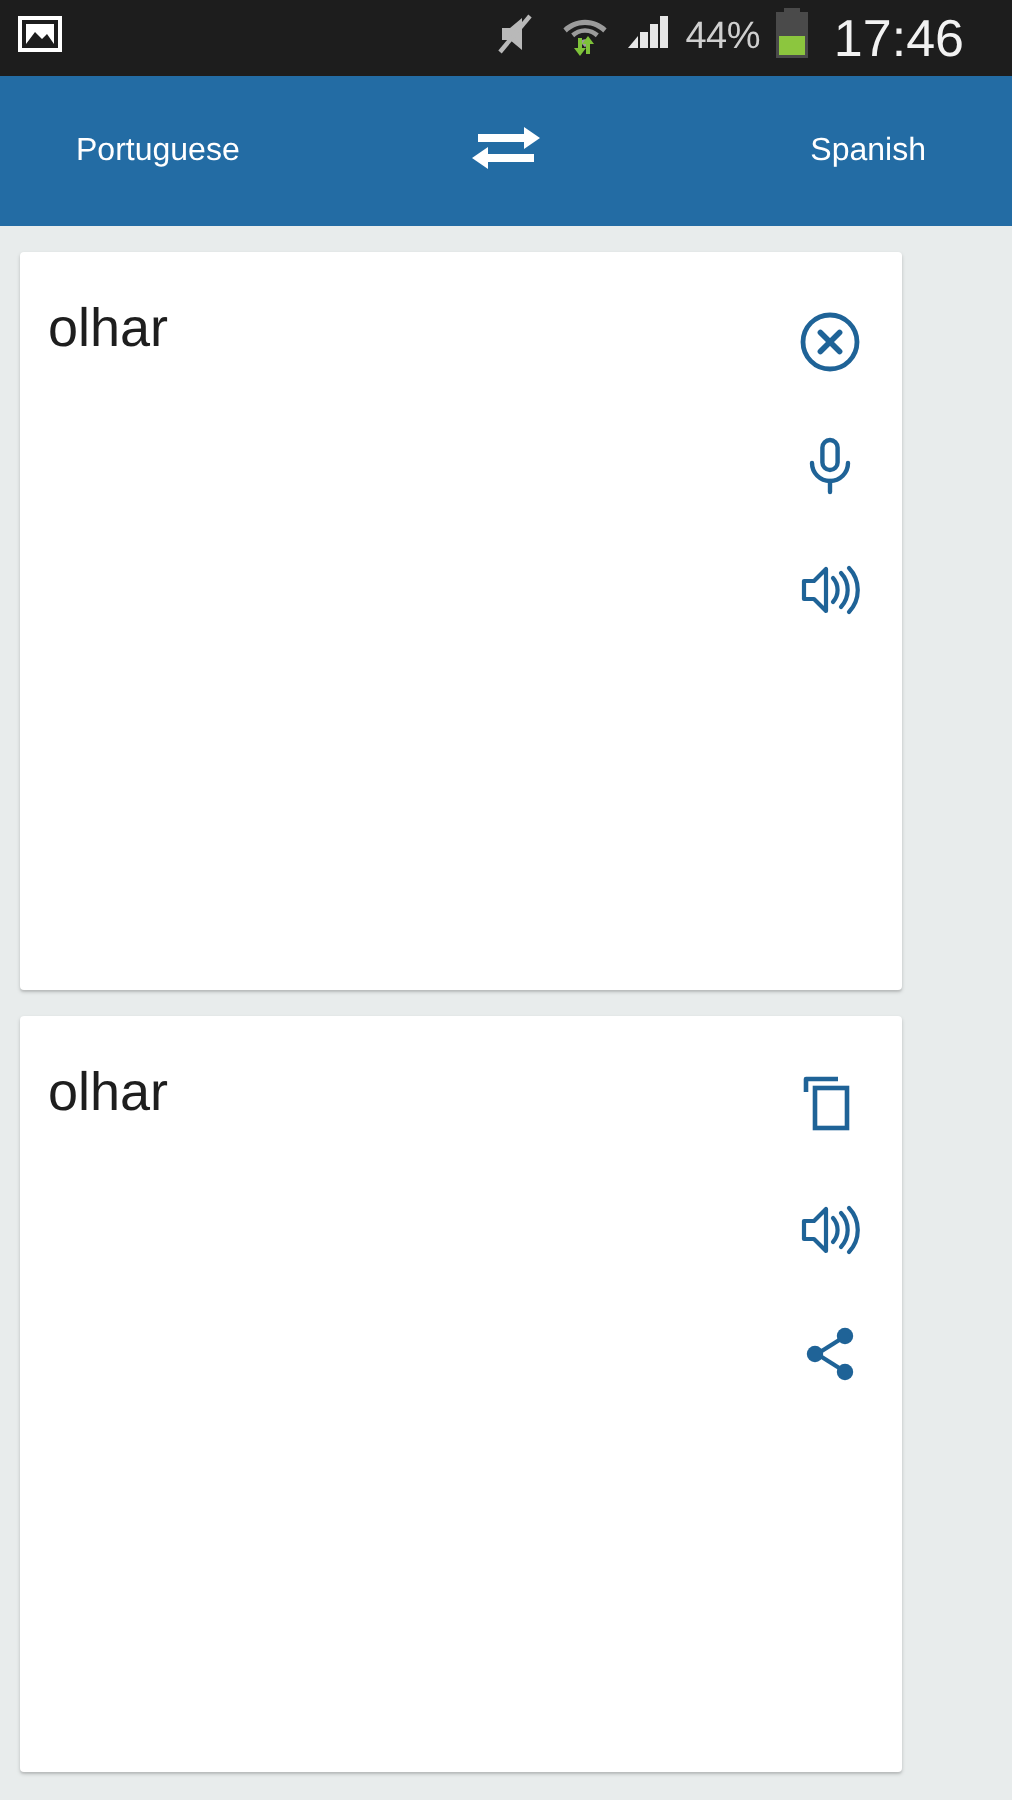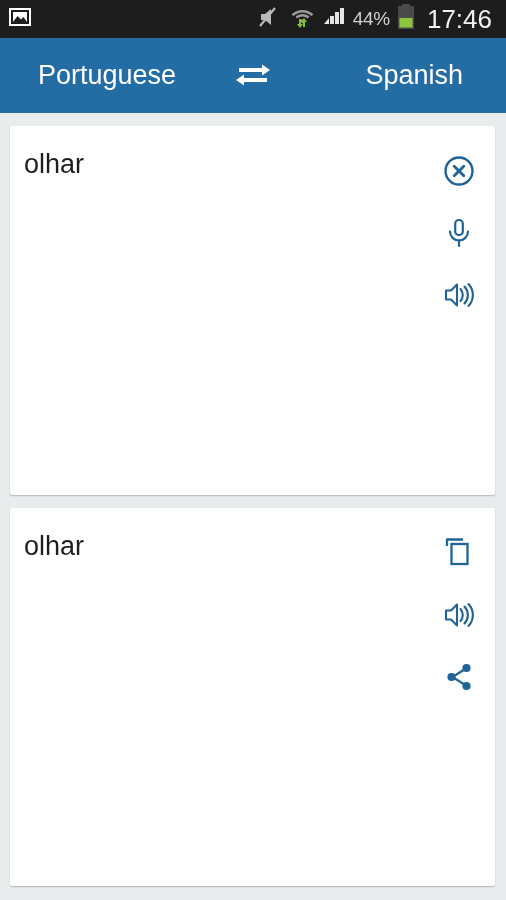--- a/index.html
+++ b/index.html
@@ -13,52 +13,52 @@
 
   
   .statusbar {
     position:absolute; left:0; top:0; width:506px; height:38px;
     background:#1d1d1d;
     display:flex; align-items:center;
   }
   .sb-left { display:flex; align-items:center; padding-left:8px; }
   .sb-right {
     margin-left:auto; display:flex; align-items:center;
-    padding-right:14px; gap:7px;
+    padding-right:24px; gap:7px;
   }
   .sb-icon { display:block; }
   .battery-pct {
     color:#cfcfcf; font-size:19px; letter-spacing:-0.3px;
   }
   .clock {
     color:#f2f2f2; font-size:26px; font-weight:400;
     letter-spacing:0px; margin-left:5px; line-height:1;
   }
 
   
   .actionbar {
     position:absolute; left:0; top:38px; width:506px; height:75px;
     background:#236ca4;
     display:flex; align-items:center;
   }
   .lang-btn {
-    color:#ffffff; font-size:27px; font-weight:400;
+    color:#ffffff; font-size:16px; font-weight:400;
     white-space:nowrap; cursor:pointer;
   }
   .lang-src { position:absolute; left:38px; }
   .lang-tgt { position:absolute; right:43px; }
   .swap-btn {
     position:absolute; left:50%; transform:translateX(-50%);
     width:48px; height:48px; display:flex;
     align-items:center; justify-content:center; cursor:pointer;
   }
 
   
   .card {
-    position:absolute; left:10px; width:485px;
+    position:absolute; left:10px; width:441px;
     background:#ffffff;
     border-radius:2px;
     box-shadow:0 1px 2px rgba(0,0,0,0.14), 0 1px 1px rgba(0,0,0,0.10);
   }
   #card-source { top:126px; height:369px; }
   #card-target { top:508px; height:378px; }
 
   .card-text {
     position:absolute; left:14px; top:22px;
     right:76px;

